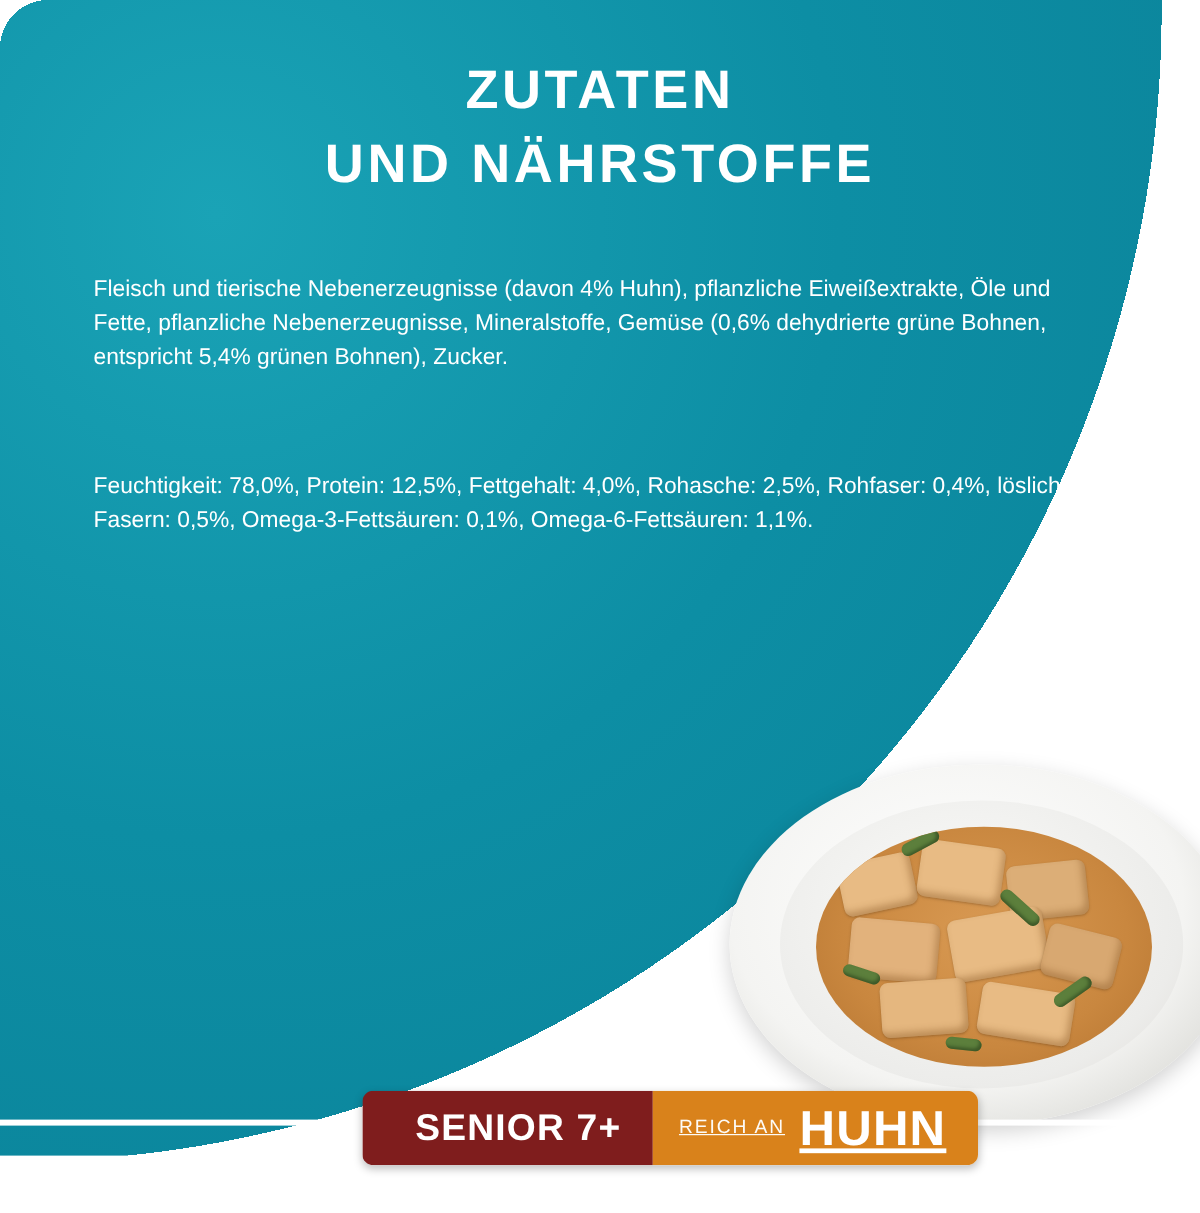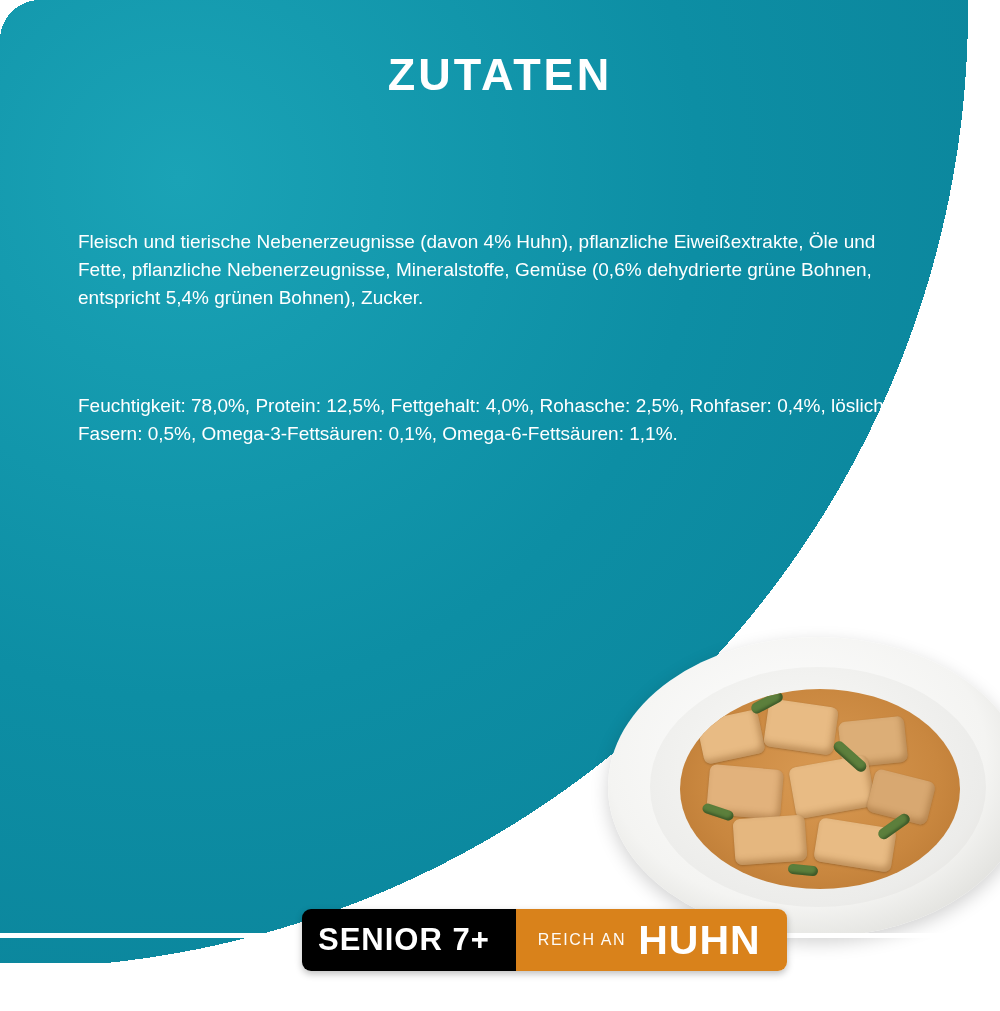--- a/index.html
+++ b/index.html
@@ -157,36 +157,37 @@
     left: 302px;
     bottom: 40px;
     height: 62px;
     display: flex;
     align-items: stretch;
     border-radius: 9px;
     overflow: hidden;
     box-shadow: 0 3px 7px rgba(0,0,0,0.25);
   }
   .badge-left {
-    background: #000000;
+    background: #7f1d1d;
     color: #ffffff;
     display: flex;
     align-items: center;
-    padding: 0 26px 0 16px;
+    padding: 0 26px 0 44px;
     font-size: 31px;
     font-weight: bold;
     letter-spacing: 1px;
   }
   .badge-right {
     background: #d9821b;
     color: #ffffff;
     display: flex;
     align-items: center;
     padding: 0 26px 0 22px;
     gap: 12px;
+    text-decoration: underline;
   }
   .badge-small {
     font-size: 16px;
     letter-spacing: 1.6px;
     font-weight: 400;
     opacity: 0.97;
   }
   .badge-big {
     font-size: 41px;
     font-weight: bold;
@@ -196,20 +197,21 @@
 </head>
 <body>
 
 <div class="poster">
 
   <div class="teal-panel"></div>
   <div class="corner-tl"></div>
 
   <div class="title">
     <span class="line">ZUTATEN</span>
+    <span class="line">UND NÄHRSTOFFE</span>
   </div>
 
   <div class="content">
 
     <p class="section-body">Fleisch und tierische Nebenerzeugnisse (davon 4% Huhn), pflanzliche Eiweißextrakte, Öle und Fette, pflanzliche Nebenerzeugnisse, Mineralstoffe, Gemüse (0,6% dehydrierte grüne Bohnen, entspricht 5,4% grünen Bohnen), Zucker.</p>
 
     <div class="gap"></div>
 
     <p class="section-body">Feuchtigkeit: 78,0%, Protein: 12,5%, Fettgehalt: 4,0%, Rohasche: 2,5%, Rohfaser: 0,4%, lösliche Fasern: 0,5%, Omega-3-Fettsäuren: 0,1%, Omega-6-Fettsäuren: 1,1%.</p>
 

